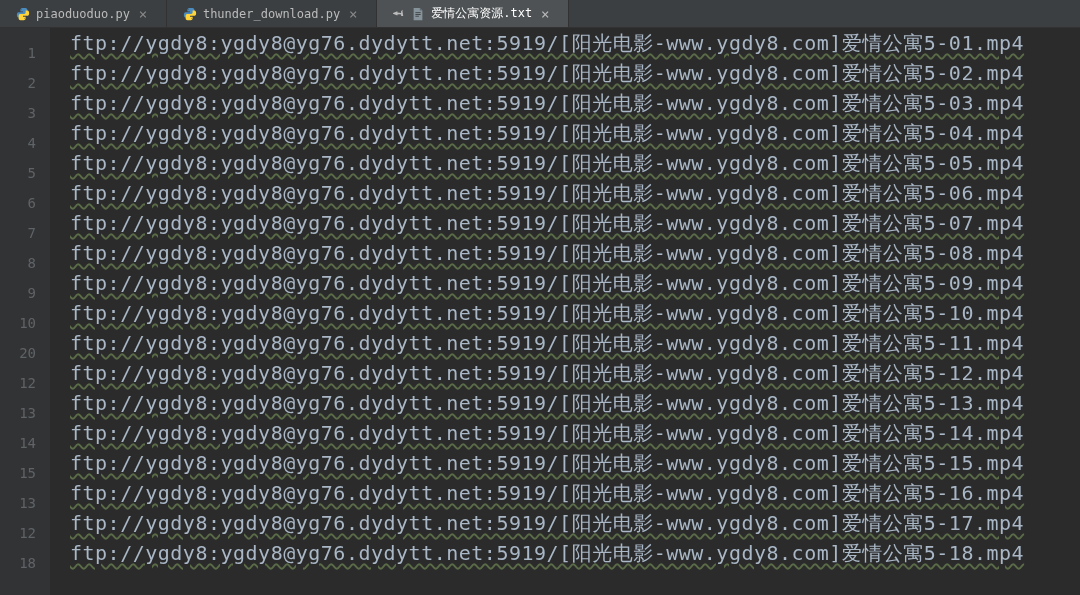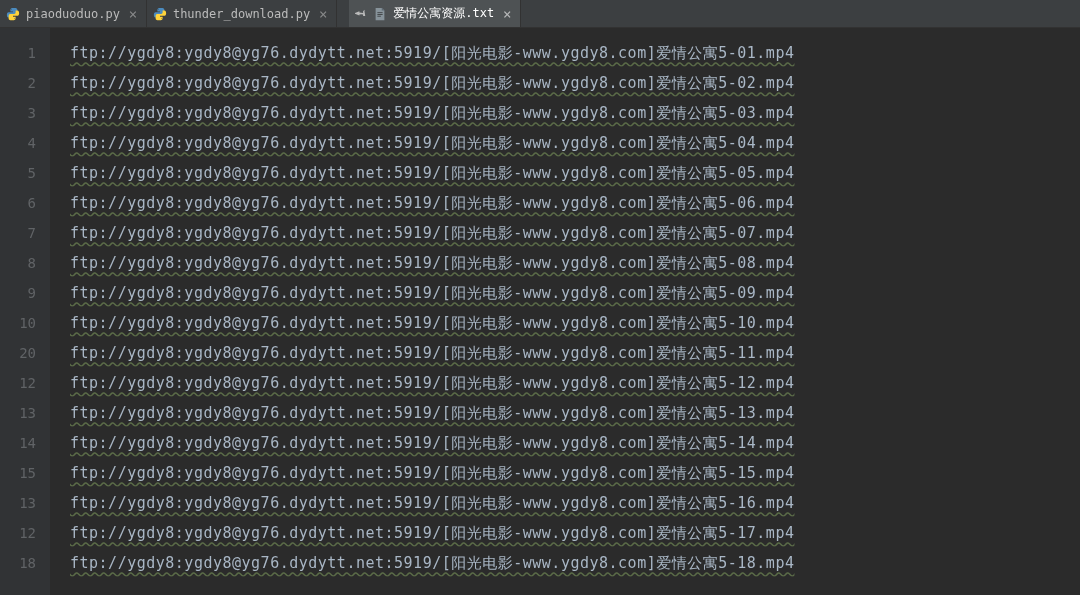--- a/index.html
+++ b/index.html
@@ -16,32 +16,31 @@
     }
     .tab-bar {
       display: flex;
       background: #3c3f41;
       height: 28px;
       border-bottom: 1px solid #323232;
     }
     .tab {
       display: flex;
       align-items: center;
-      padding: 0 6px;
+      padding: 0 16px;
       height: 100%;
       border-right: 1px solid #323232;
       cursor: pointer;
       gap: 6px;
       font-size: 12px;
       color: #bbbbbb;
     }
     .tab.active {
       background: #4e5254;
       color: #ffffff;
-      margin-left: 12px;
     }
     .tab-icon {
       width: 14px;
       height: 14px;
       display: flex;
       align-items: center;
       justify-content: center;
     }
     .tab-close {
       width: 14px;
@@ -68,24 +67,23 @@
       user-select: none;
       flex-shrink: 0;
     }
     .gutter-line {
       height: 30px;
       line-height: 30px;
       padding-right: 14px;
     }
     .content {
       flex: 1;
-      padding-top: 10px;
       padding-left: 20px;
       color: #a9b7c6;
-      font-size: 15px;
+      font-size: 20px;
       overflow: hidden;
     }
     .line {
       height: 30px;
       line-height: 30px;
       white-space: pre;
       letter-spacing: 0.5px;
     }
     .url-part {
       text-decoration: underline;

